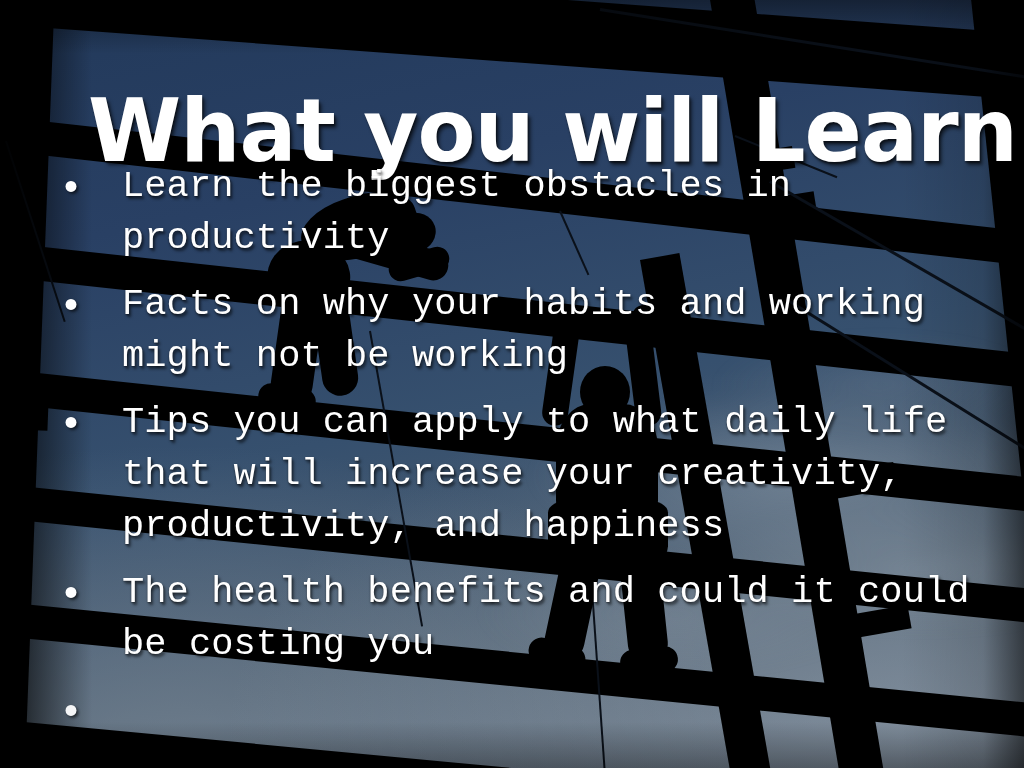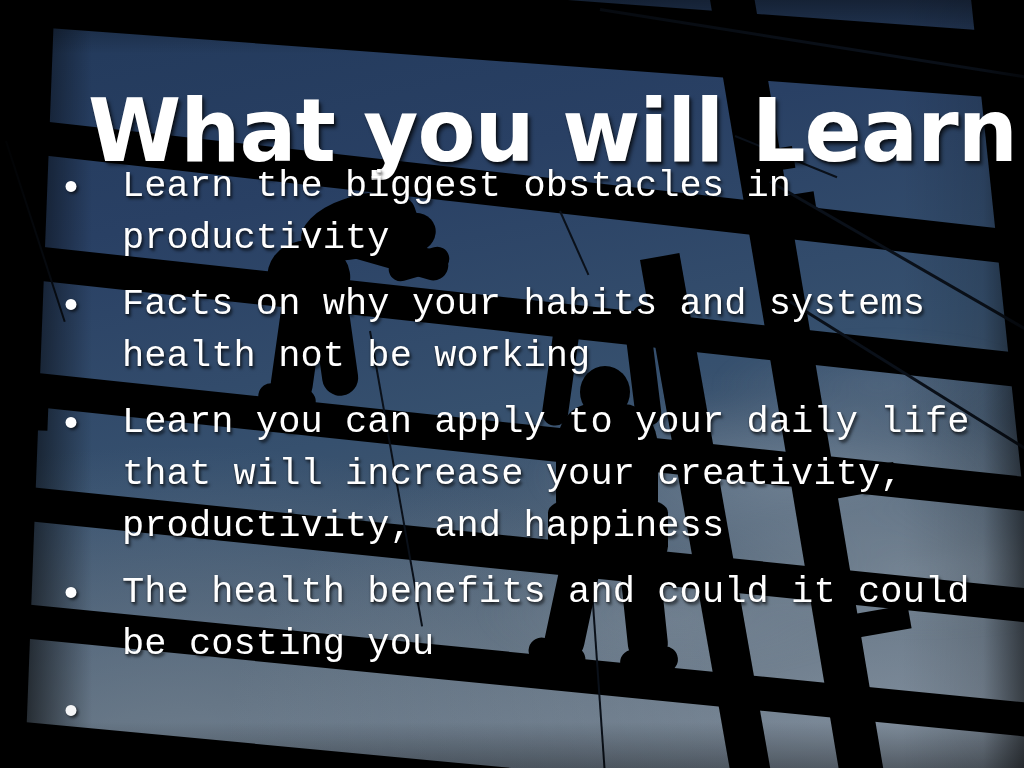--- a/index.html
+++ b/index.html
@@ -247,25 +247,25 @@
 
     <h1 id="title">What you will Learn</h1>
 
     <ul id="bullets" style="list-style:none;margin:0;padding:0;">
         <li class="bullet">
           <span class="bullet-dot">•</span>
           <span class="bullet-text">Learn the biggest obstacles in productivity</span>
         </li>
         <li class="bullet">
           <span class="bullet-dot">•</span>
-          <span class="bullet-text">Facts on why your habits and systems health not be working</span>
-        </li>
-        <li class="bullet">
-          <span class="bullet-dot">•</span>
-          <span class="bullet-text">Learn you can apply to your daily life that will increase your creativity, productivity, and happiness</span>
+          <span class="bullet-text">Facts on why your habits and working might not be working</span>
+        </li>
+        <li class="bullet">
+          <span class="bullet-dot">•</span>
+          <span class="bullet-text">Tips you can apply to what daily life that will increase your creativity, productivity, and happiness</span>
         </li>
         <li class="bullet">
           <span class="bullet-dot">•</span>
           <span class="bullet-text">The health benefits and could it could be costing you</span>
         </li>
         <li class="bullet clipped">
           <span class="bullet-dot">•</span>
           <span class="bullet-text"></span>
         </li>
       </ul>

